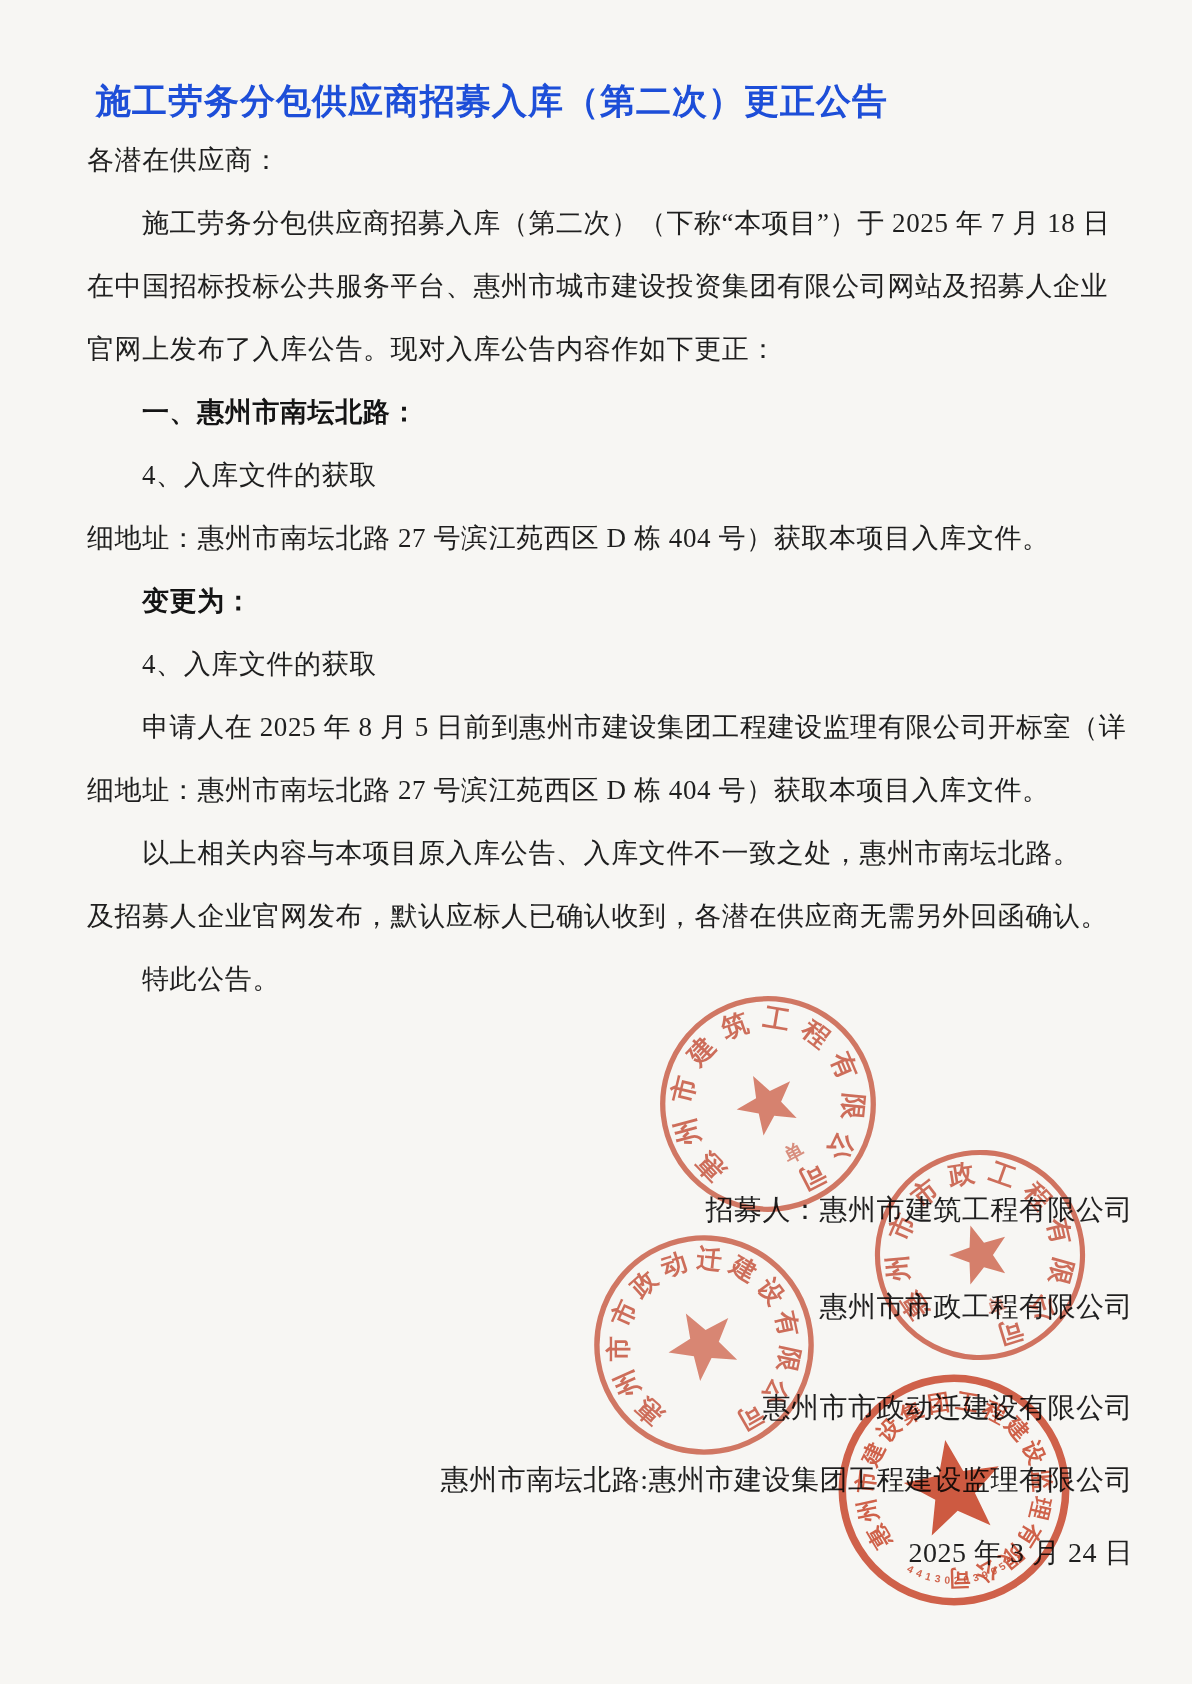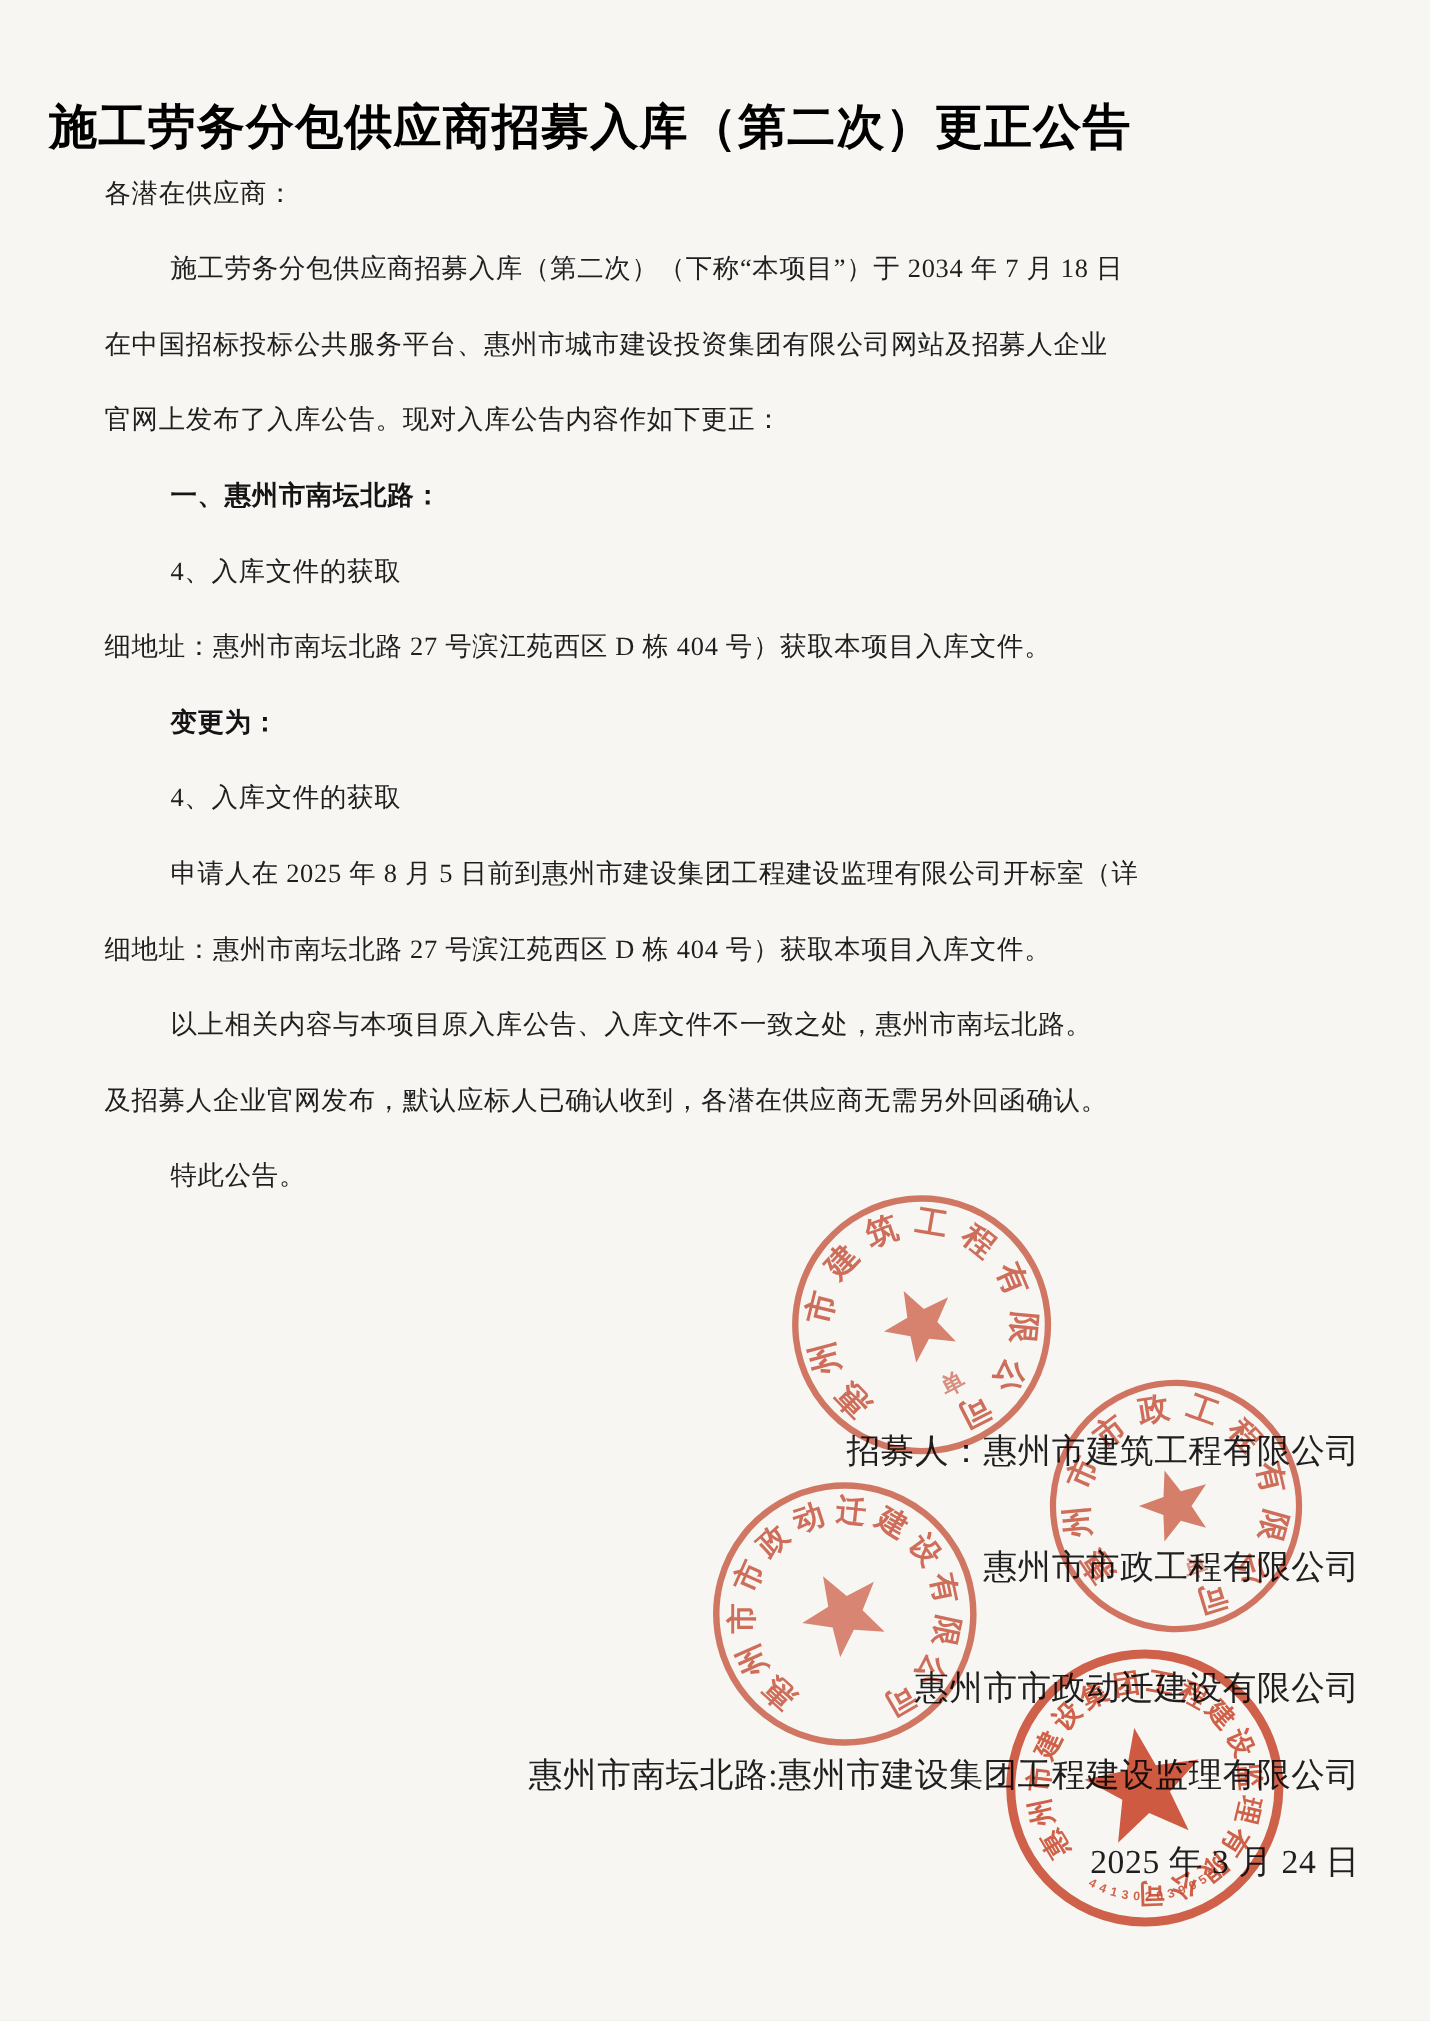--- a/index.html
+++ b/index.html
@@ -10,29 +10,29 @@
     background:#f7f6f3;
     overflow:hidden;
     font-family:"Liberation Serif","DejaVu Serif",serif;
     color:#1f1f1f;
   }
   .doc-title {
     position:absolute; left:0; top:78px; width:984px;
     text-align:center;
     font-family:"Liberation Sans","DejaVu Sans",sans-serif;
     font-weight:700;
-    font-size:40px; letter-spacing:1px;
-    color:#000000;
+    font-size:35px; letter-spacing:1px;
+    color:#1d4ed8;
   }
   .body-text {
     position:absolute; left:87px; top:129px; width:1020px;
   }
   .line {
     height:63px; line-height:63px;
-    font-size:22px; letter-spacing:0.6px;
+    font-size:27px; letter-spacing:0.6px;
     white-space:nowrap;
   }
   .line.indent { padding-left:55px; }
   .line.bold {
     font-family:"Liberation Sans","DejaVu Sans",sans-serif;
     font-weight:700; color:#141414;
   }
   .line.gap-above { margin-top:63px; }
   .sig-line {
     position:absolute; right:59px;
@@ -53,21 +53,21 @@
 </style>
 </head>
 <body>
 
 <div class="page">
 
   <div class="doc-title">施工劳务分包供应商招募入库（第二次）更正公告</div>
 
   <div class="body-text">
     <div class="line">各潜在供应商：</div>
-    <div class="line indent">施工劳务分包供应商招募入库（第二次）（下称“本项目”）于 2034 年 7 月 18 日</div>
+    <div class="line indent">施工劳务分包供应商招募入库（第二次）（下称“本项目”）于 2025 年 7 月 18 日</div>
     <div class="line">在中国招标投标公共服务平台、惠州市城市建设投资集团有限公司网站及招募人企业</div>
     <div class="line">官网上发布了入库公告。现对入库公告内容作如下更正：</div>
     <div class="line indent bold">一、惠州市南坛北路：</div>
     <div class="line indent">4、入库文件的获取</div>
     <div class="line">细地址：惠州市南坛北路 27 号滨江苑西区 D 栋 404 号）获取本项目入库文件。</div>
     <div class="line indent bold">变更为：</div>
     <div class="line indent">4、入库文件的获取</div>
     <div class="line indent">申请人在 2025 年 8 月 5 日前到惠州市建设集团工程建设监理有限公司开标室（详</div>
     <div class="line">细地址：惠州市南坛北路 27 号滨江苑西区 D 栋 404 号）获取本项目入库文件。</div>
     <div class="line indent">以上相关内容与本项目原入库公告、入库文件不一致之处，惠州市南坛北路。</div>

